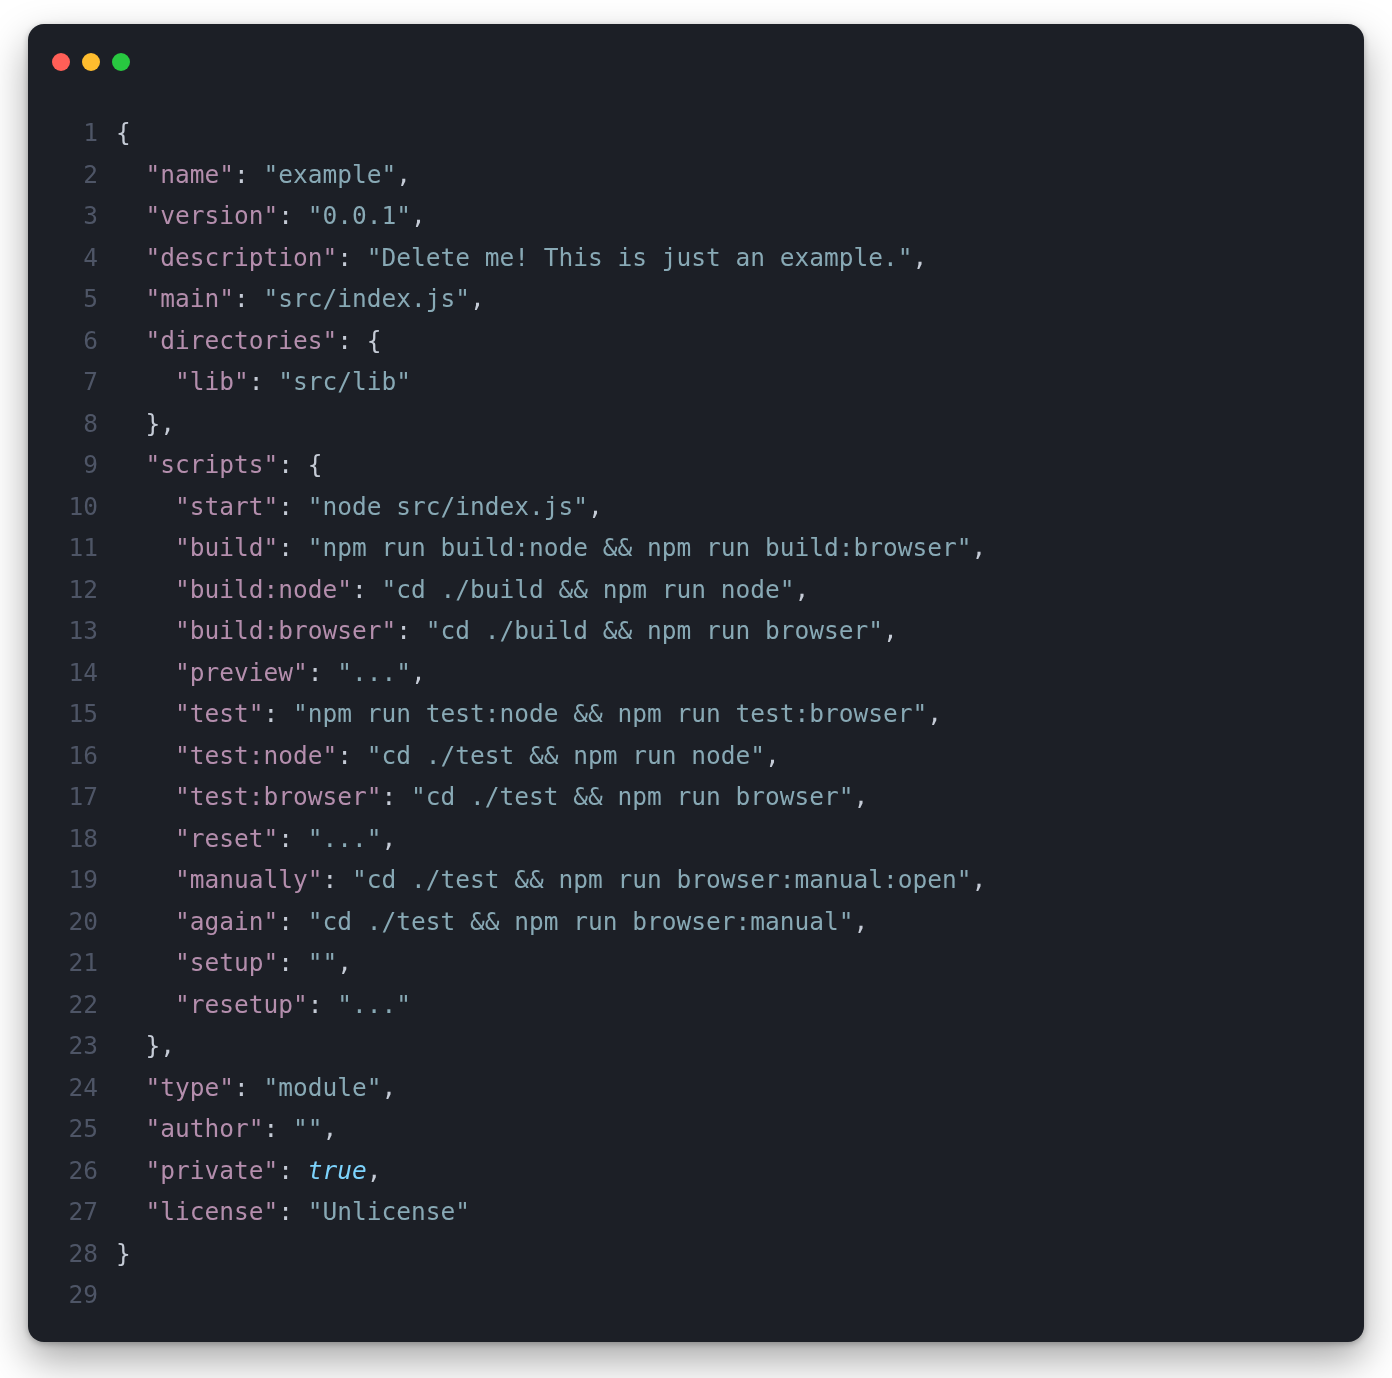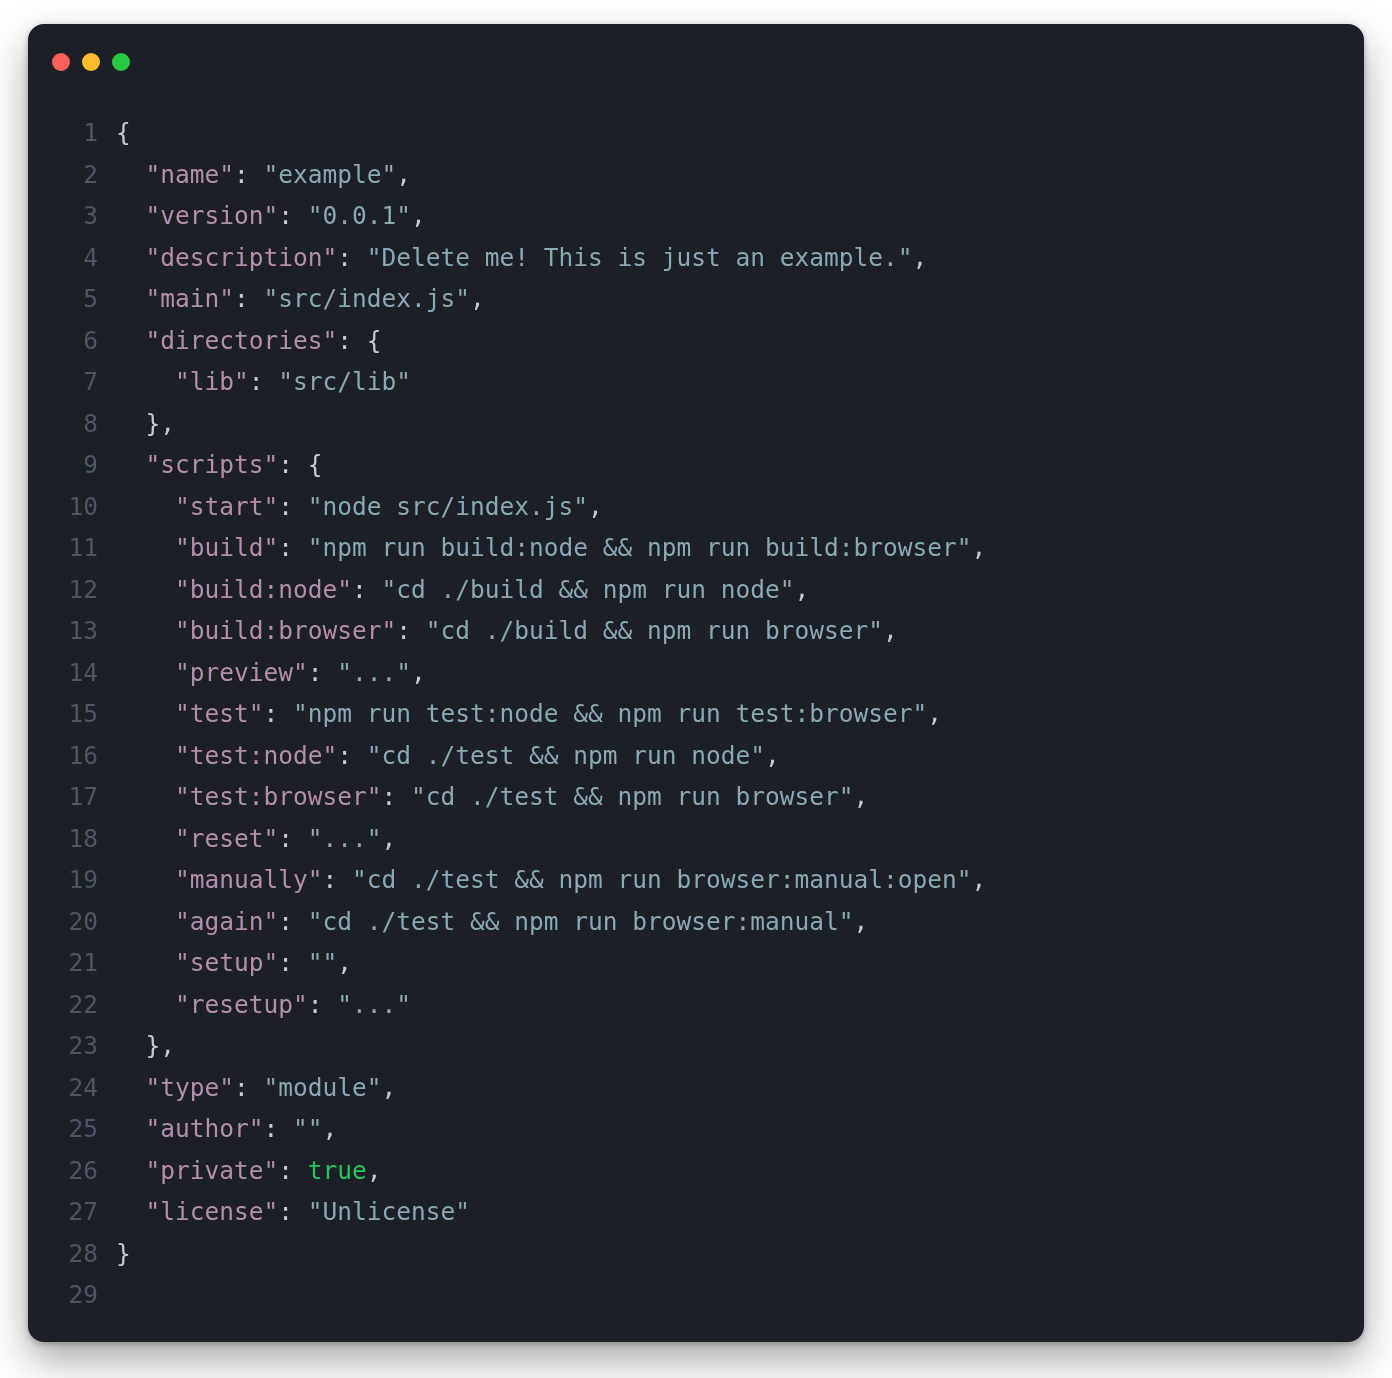--- a/index.html
+++ b/index.html
@@ -61,21 +61,21 @@
     user-select: none;
     flex-shrink: 0;
   }
   .code {
     flex: 1;
     color: #c5cbd6;
   }
   .p   { color: #c5cbd6; }          
   .key { color: #b48ead; }          
   .str { color: #88a9b5; }          
-  .kw  { color: #22c55e; }          
+  .kw  { color: #7dd3fc; font-style: italic; }          
 </style>
 </head>
 <body>
 
 <div class="stage">
   <div class="window">
 
     <div class="titlebar">
       <div class="traffic-light tl-red"></div>
       <div class="traffic-light tl-yellow"></div>

